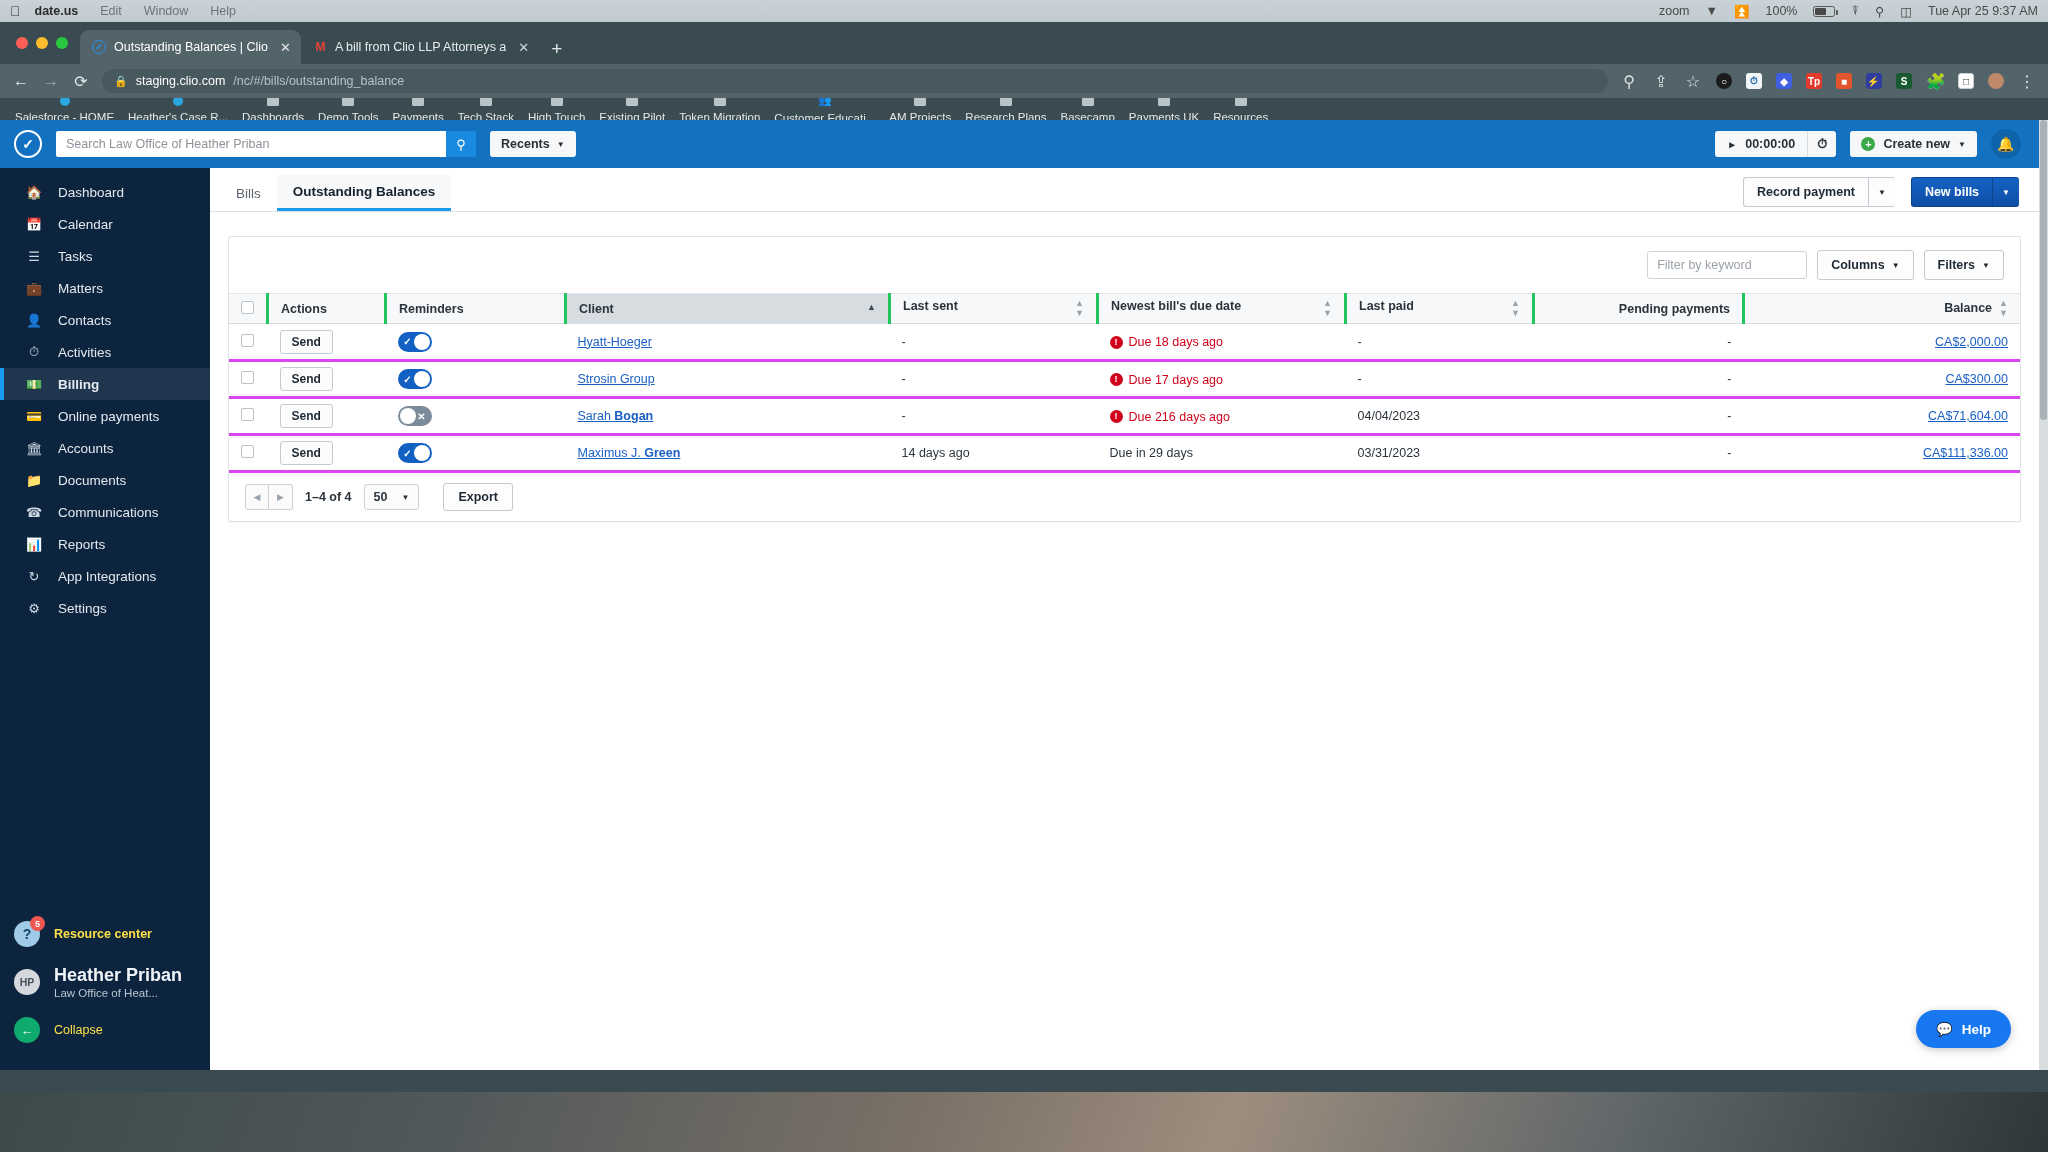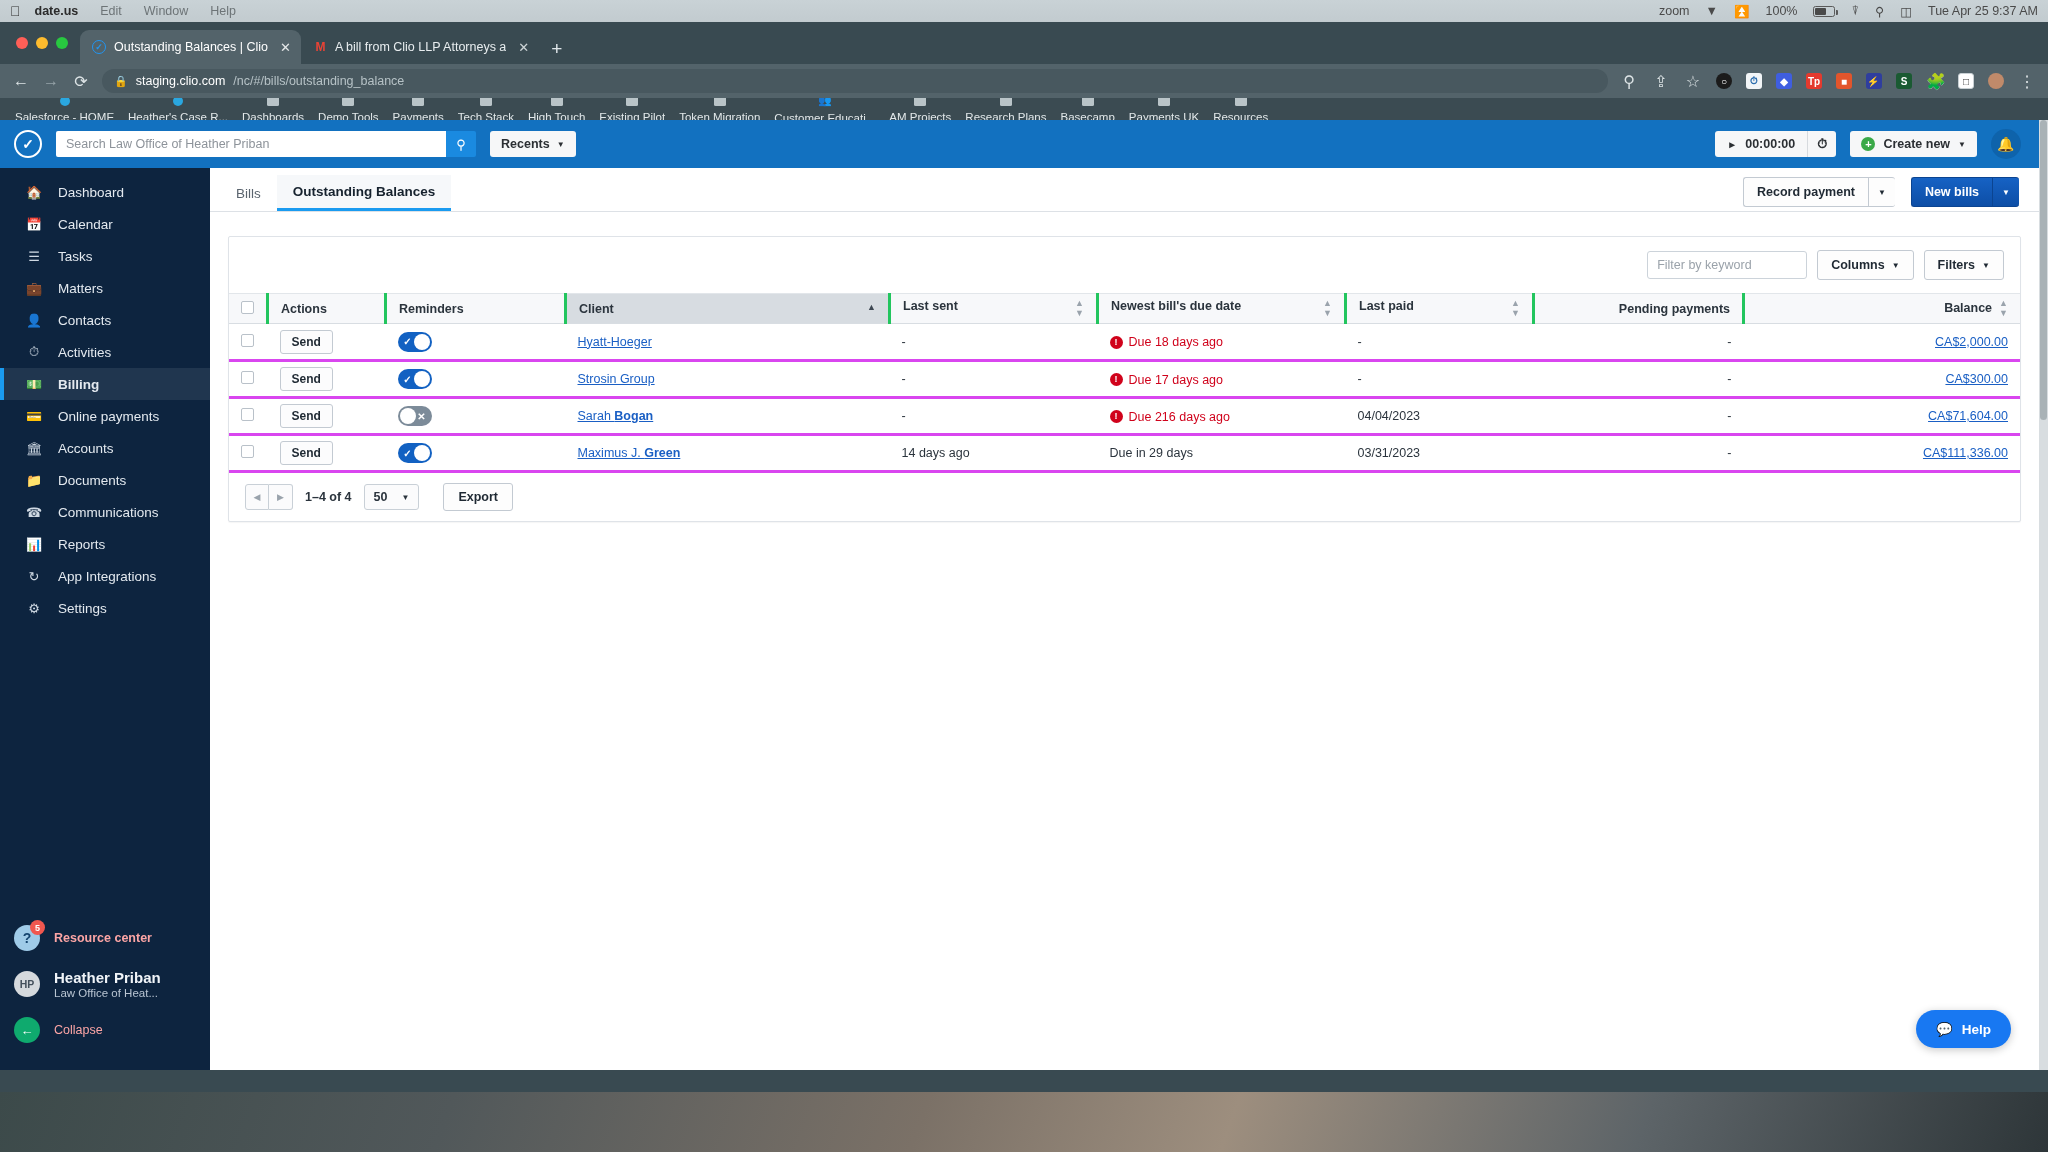--- a/index.html
+++ b/index.html
@@ -157,23 +157,23 @@
   .sbrow { display:flex; align-items:center; gap:14px; padding: 9px 0 9px 14px; }
   .avatar-circ { width:26px;height:26px;border-radius:50%;display:flex;align-items:center;justify-content:center;position:relative;flex:0 0 26px;}
   .av-help { background:#9fcbe8; color:#15446f; font-size:14px; font-weight:bold;}
   .av-hp { background:#d5d9dd; color:#44505c; font-size:10.5px; font-weight:bold;}
   .av-col { background:#0faa6e; color:#fff; font-size:13px;}
   .badge {
     position:absolute; top:-5px; right:-5px; background:#f0574f; color:#fff;
     font-size:9px; min-width:15px; height:15px; border-radius:50%;
     display:flex;align-items:center;justify-content:center;font-weight:bold;
   }
-  .sbtext .t1 { font-size:15px; font-weight:bold; color:#f0f4f8;}
+  .sbtext .t1 { font-size:18px; font-weight:bold; color:#f0f4f8;}
   .sbtext .t2 { font-size:11.5px; color:#b9c5d2; margin-top:1px;}
-  .sbsimple { font-size:12.5px; color:#fca5a5; }
+  .sbsimple { font-size:12.5px; color:#fde047; }
 
   
   .main { flex:1; background:#ffffff; position:relative; }
   .tabbar {
     height: 44px; display:flex; align-items:flex-end; padding-left: 10px;
     border-bottom: 1px solid #dde1e6; position:relative;
   }
   .ptab {
     height: 36px; padding: 0 16px; display:flex; align-items:center;
     font-size:13.5px; color:#5a646e;

